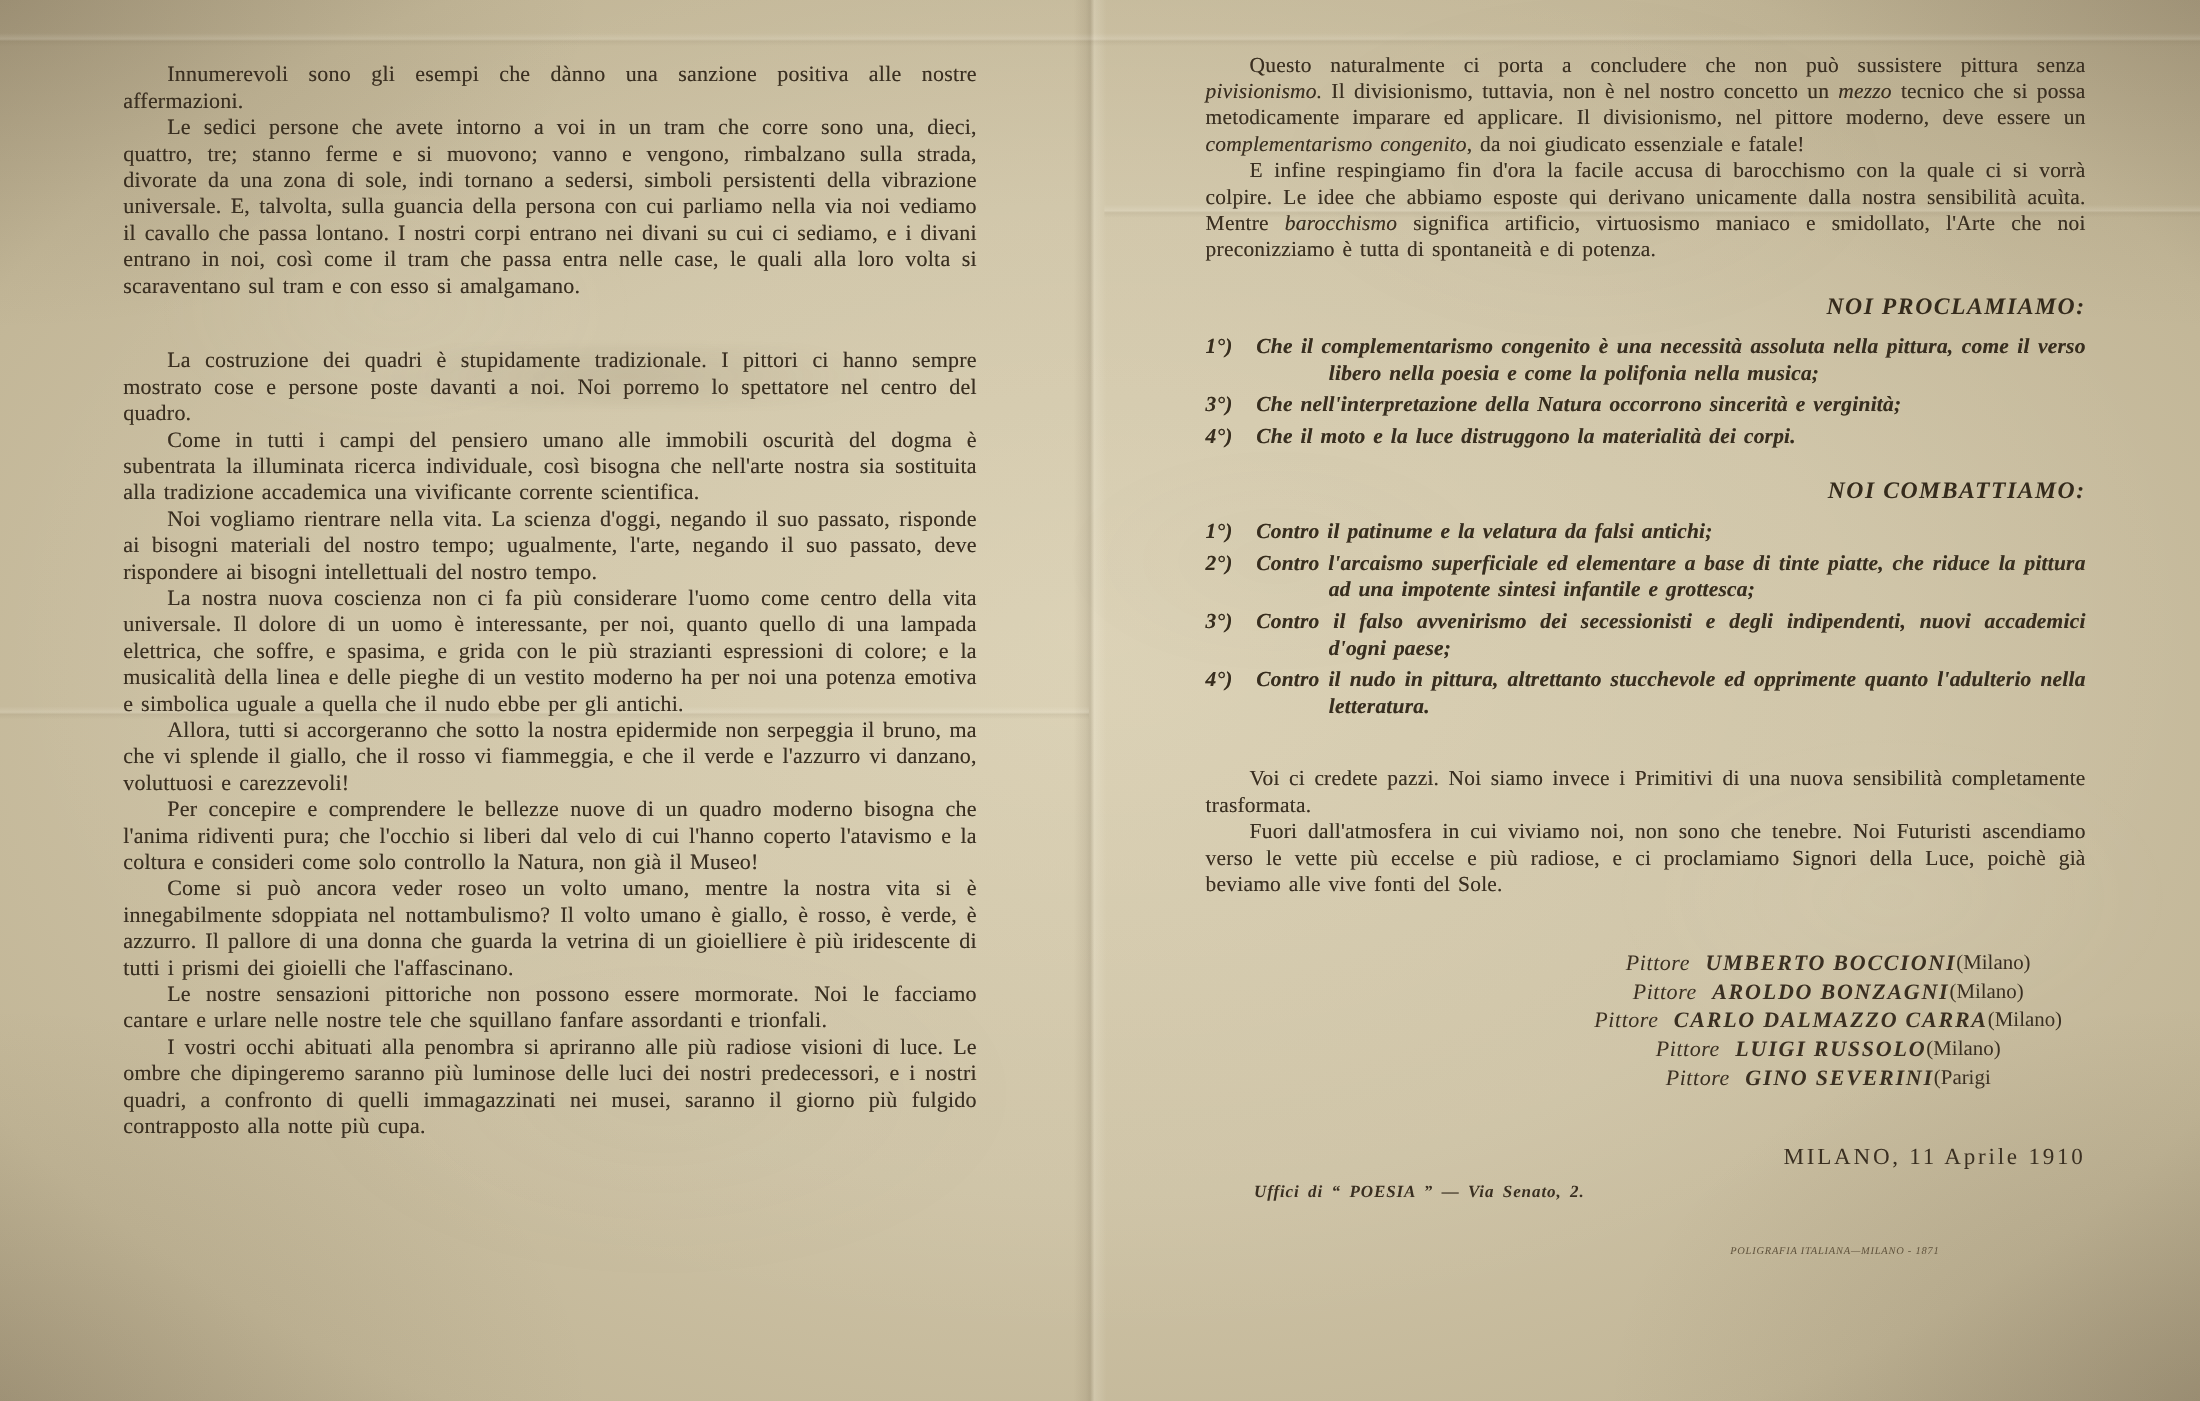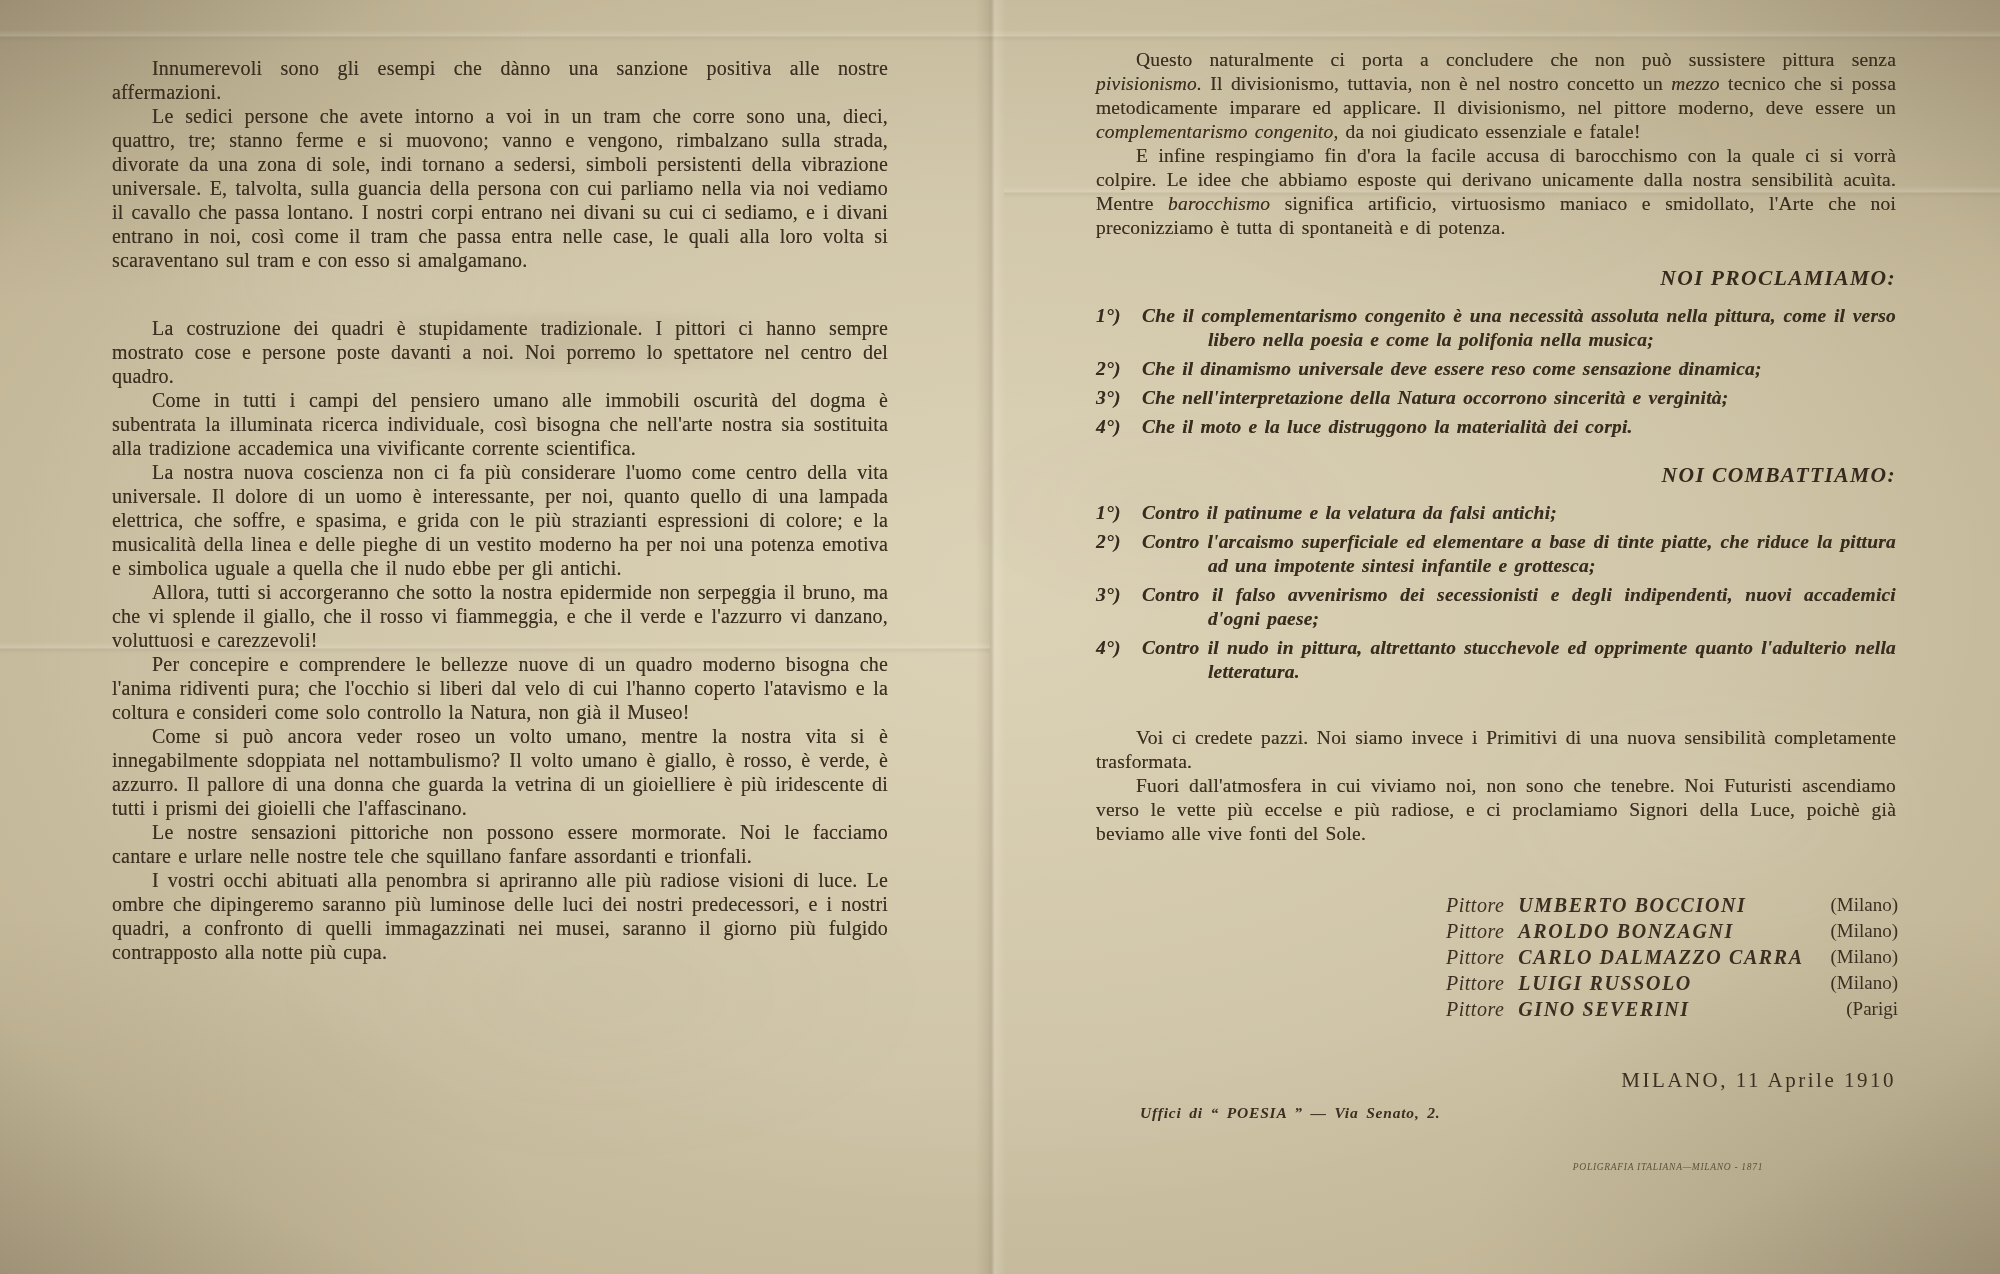--- a/index.html
+++ b/index.html
@@ -54,21 +54,21 @@
   }
   .heading.combat{margin-top:24px;}
   .item{
     margin:0 0 5px 0;padding-left:112px;text-indent:-112px;
     font-style:italic;font-weight:700;letter-spacing:0.2px;word-spacing:2px;color:#372d1e;
     text-shadow:0 0 0.4px rgba(55,45,30,0.5);
   }
   .item .num{display:inline-block;width:46px;text-indent:0;}
   .closing-first{margin-top:42px;}
   .signatures{margin:46px 0 0 330px;width:472px;}
-  .sig-row{display:flex;justify-content:space-between;line-height:26px;font-size:20px;margin-left:20px;}
+  .sig-row{display:flex;justify-content:center;line-height:26px;font-size:20px;}
   .sig-left{font-style:italic;white-space:nowrap;}
   .sig-role{letter-spacing:0.5px;margin-right:14px;}
   .sig-name{letter-spacing:1.6px;font-weight:600;}
   .sig-city{font-size:19px;white-space:nowrap;}
   .dateline{margin:46px 0 0 44px;font-size:21px;letter-spacing:2.5px;text-indent:0;text-align:right;}
   .office{margin:9px 0 0 44px;font-size:15.5px;font-style:italic;font-weight:700;
     letter-spacing:0.8px;word-spacing:3px;text-indent:0;text-align:left;}
   .imprint{margin:30px 0 0 344px;font-size:9.5px;font-style:italic;letter-spacing:0.7px;
     color:#5f523c;text-indent:0;text-align:center;}
 </style>
@@ -81,35 +81,35 @@
   <div class="crease c1"></div>
   <div class="crease c2"></div>
   <div class="crease c3"></div>
   <div class="ghost"></div>
 
   <div class="col col-left">
     <p class="para">Innumerevoli sono gli esempi che dànno una sanzione positiva alle nostre affermazioni.</p>
     <p class="para">Le sedici persone che avete intorno a voi in un tram che corre sono una, dieci, quattro, tre; stanno ferme e si muovono; vanno e vengono, rimbalzano sulla strada, divorate da una zona di sole, indi tornano a sedersi, simboli persistenti della vibrazione universale. E, talvolta, sulla guancia della persona con cui parliamo nella via noi vediamo il cavallo che passa lontano. I nostri corpi entrano nei divani su cui ci sediamo, e i divani entrano in noi, così come il tram che passa entra nelle case, le quali alla loro volta si scaraventano sul tram e con esso si amalgamano.</p>
     <p class="para gap-before">La costruzione dei quadri è stupidamente tradizionale. I pittori ci hanno sempre mostrato cose e persone poste davanti a noi. Noi porremo lo spettatore nel centro del quadro.</p>
     <p class="para">Come in tutti i campi del pensiero umano alle immobili oscurità del dogma è subentrata la illuminata ricerca individuale, così bisogna che nell'arte nostra sia sostituita alla tradizione accademica una vivificante corrente scientifica.</p>
+    <p class="para">Noi vogliamo rientrare nella vita. La scienza d'oggi, negando il suo passato, risponde ai bisogni materiali del nostro tempo; ugualmente, l'arte, negando il suo passato, deve rispondere ai bisogni intellettuali del nostro tempo.</p>
     <p class="para">La nostra nuova coscienza non ci fa più considerare l'uomo come centro della vita universale. Il dolore di un uomo è interessante, per noi, quanto quello di una lampada elettrica, che soffre, e spasima, e grida con le più strazianti espressioni di colore; e la musicalità della linea e delle pieghe di un vestito moderno ha per noi una potenza emotiva e simbolica uguale a quella che il nudo ebbe per gli antichi.</p>
     <p class="para">Allora, tutti si accorgeranno che sotto la nostra epidermide non serpeggia il bruno, ma che vi splende il giallo, che il rosso vi fiammeggia, e che il verde e l'azzurro vi danzano, voluttuosi e carezzevoli!</p>
     <p class="para">Per concepire e comprendere le bellezze nuove di un quadro moderno bisogna che l'anima ridiventi pura; che l'occhio si liberi dal velo di cui l'hanno coperto l'atavismo e la coltura e consideri come solo controllo la Natura, non già il Museo!</p>
     <p class="para">Come si può ancora veder roseo un volto umano, mentre la nostra vita si è innegabilmente sdoppiata nel nottambulismo? Il volto umano è giallo, è rosso, è verde, è azzurro. Il pallore di una donna che guarda la vetrina di un gioielliere è più iridescente di tutti i prismi dei gioielli che l'affascinano.</p>
     <p class="para">Le nostre sensazioni pittoriche non possono essere mormorate. Noi le facciamo cantare e urlare nelle nostre tele che squillano fanfare assordanti e trionfali.</p>
     <p class="para">I vostri occhi abituati alla penombra si apriranno alle più radiose visioni di luce. Le ombre che dipingeremo saranno più luminose delle luci dei nostri predecessori, e i nostri quadri, a confronto di quelli immagazzinati nei musei, saranno il giorno più fulgido contrapposto alla notte più cupa.</p>
   </div>
 
   <div class="col col-right">
     <p class="para"><span>Questo naturalmente ci porta a concludere che non può sussistere pittura senza </span><em>pivisionismo.</em><span> Il divisionismo, tuttavia, non è nel nostro concetto un </span><em>mezzo</em><span> tecnico che si possa metodicamente imparare ed applicare. Il divisionismo, nel pittore moderno, deve essere un </span><em>complementarismo congenito</em><span>, da noi giudicato essenziale e fatale!</span></p>
     <p class="para"><span>E infine respingiamo fin d'ora la facile accusa di barocchismo con la quale ci si vorrà colpire. Le idee che abbiamo esposte qui derivano unicamente dalla nostra sensibilità acuìta. Mentre </span><em>barocchismo</em><span> significa artificio, virtuosismo maniaco e smidollato, l'Arte che noi preconizziamo è tutta di spontaneità e di potenza.</span></p>
 
     <h3 class="heading">NOI PROCLAMIAMO:</h3>
     <p class="item"><span class="num">1°)</span><span>Che il complementarismo congenito è una necessità assoluta nella pittura, come il verso libero nella poesia e come la polifonia nella musica;</span></p>
-    <p class="item"><span class="num">2°)</span><span>Che il dinamismo universale deve essere reso come sensazione dinamica;</span></p>
     <p class="item"><span class="num">3°)</span><span>Che nell'interpretazione della Natura occorrono sincerità e verginità;</span></p>
     <p class="item"><span class="num">4°)</span><span>Che il moto e la luce distruggono la materialità dei corpi.</span></p>
 
     <h3 class="heading combat">NOI COMBATTIAMO:</h3>
     <p class="item"><span class="num">1°)</span><span>Contro il patinume e la velatura da falsi antichi;</span></p>
     <p class="item"><span class="num">2°)</span><span>Contro l'arcaismo superficiale ed elementare a base di tinte piatte, che riduce la pittura ad una impotente sintesi infantile e grottesca;</span></p>
     <p class="item"><span class="num">3°)</span><span>Contro il falso avvenirismo dei secessionisti e degli indipendenti, nuovi accademici d'ogni paese;</span></p>
     <p class="item"><span class="num">4°)</span><span>Contro il nudo in pittura, altrettanto stucchevole ed opprimente quanto l'adulterio nella letteratura.</span></p>
 
     <p class="para closing-first">Voi ci credete pazzi. Noi siamo invece i Primitivi di una nuova sensibilità completamente trasformata.</p>

